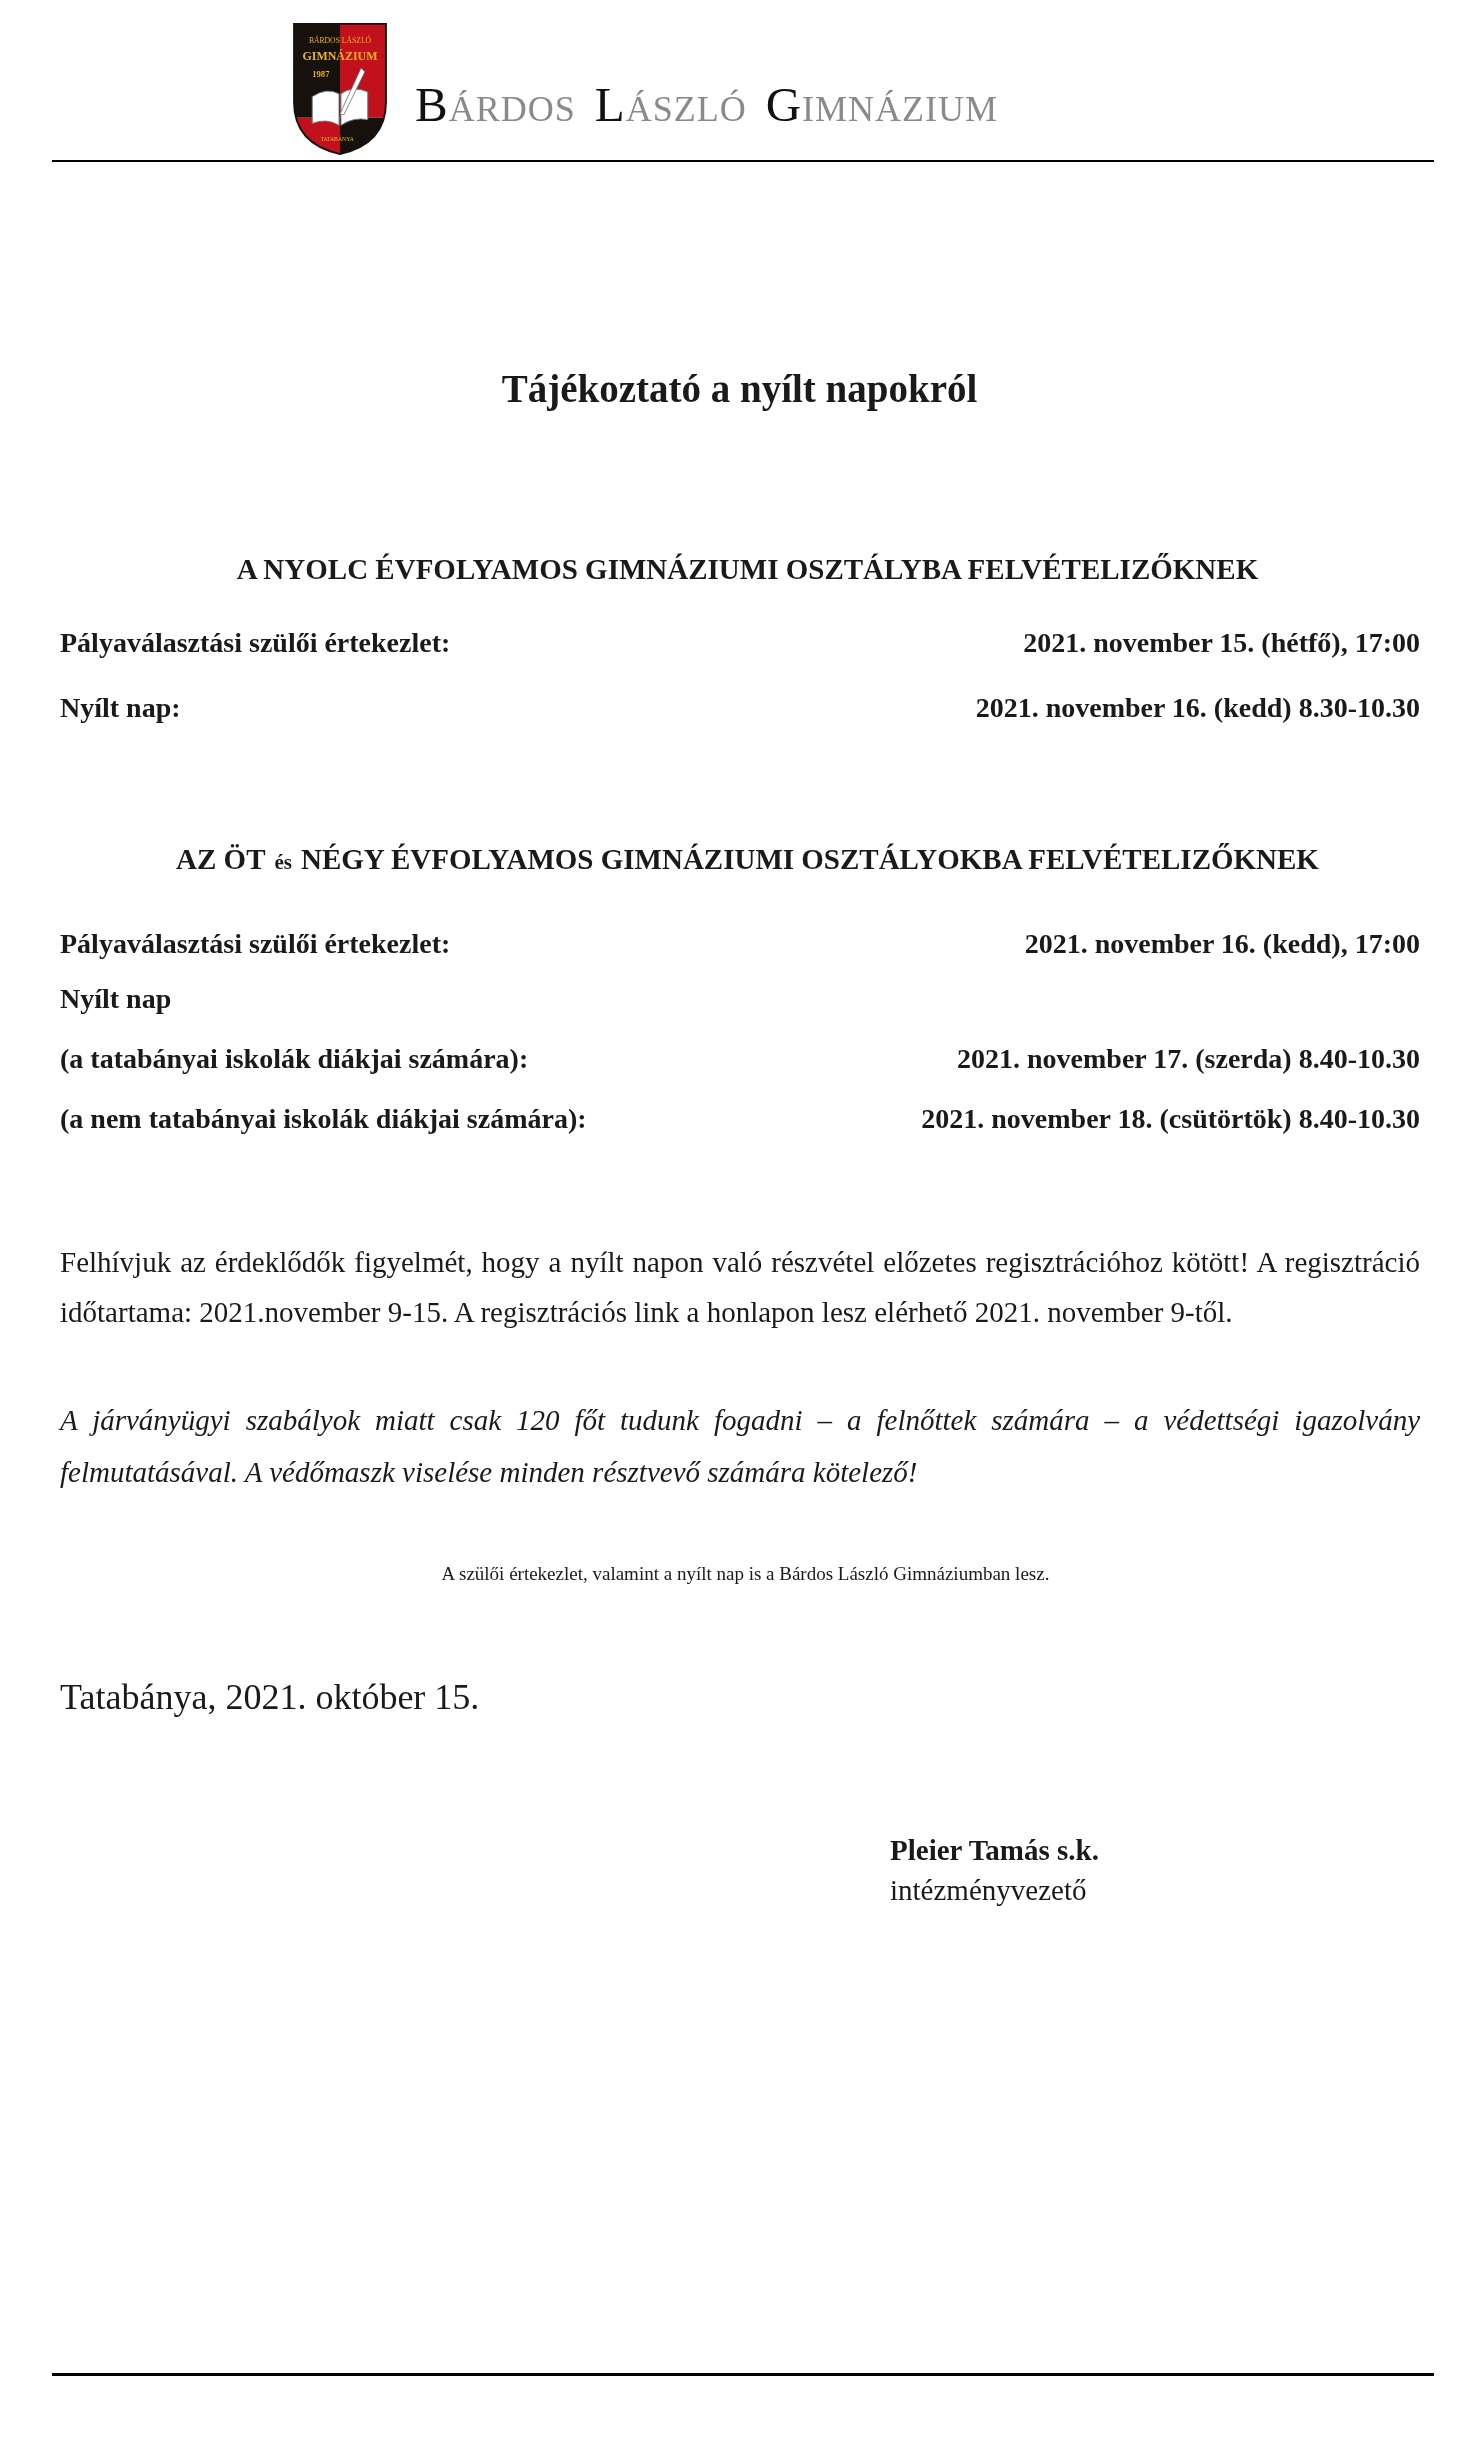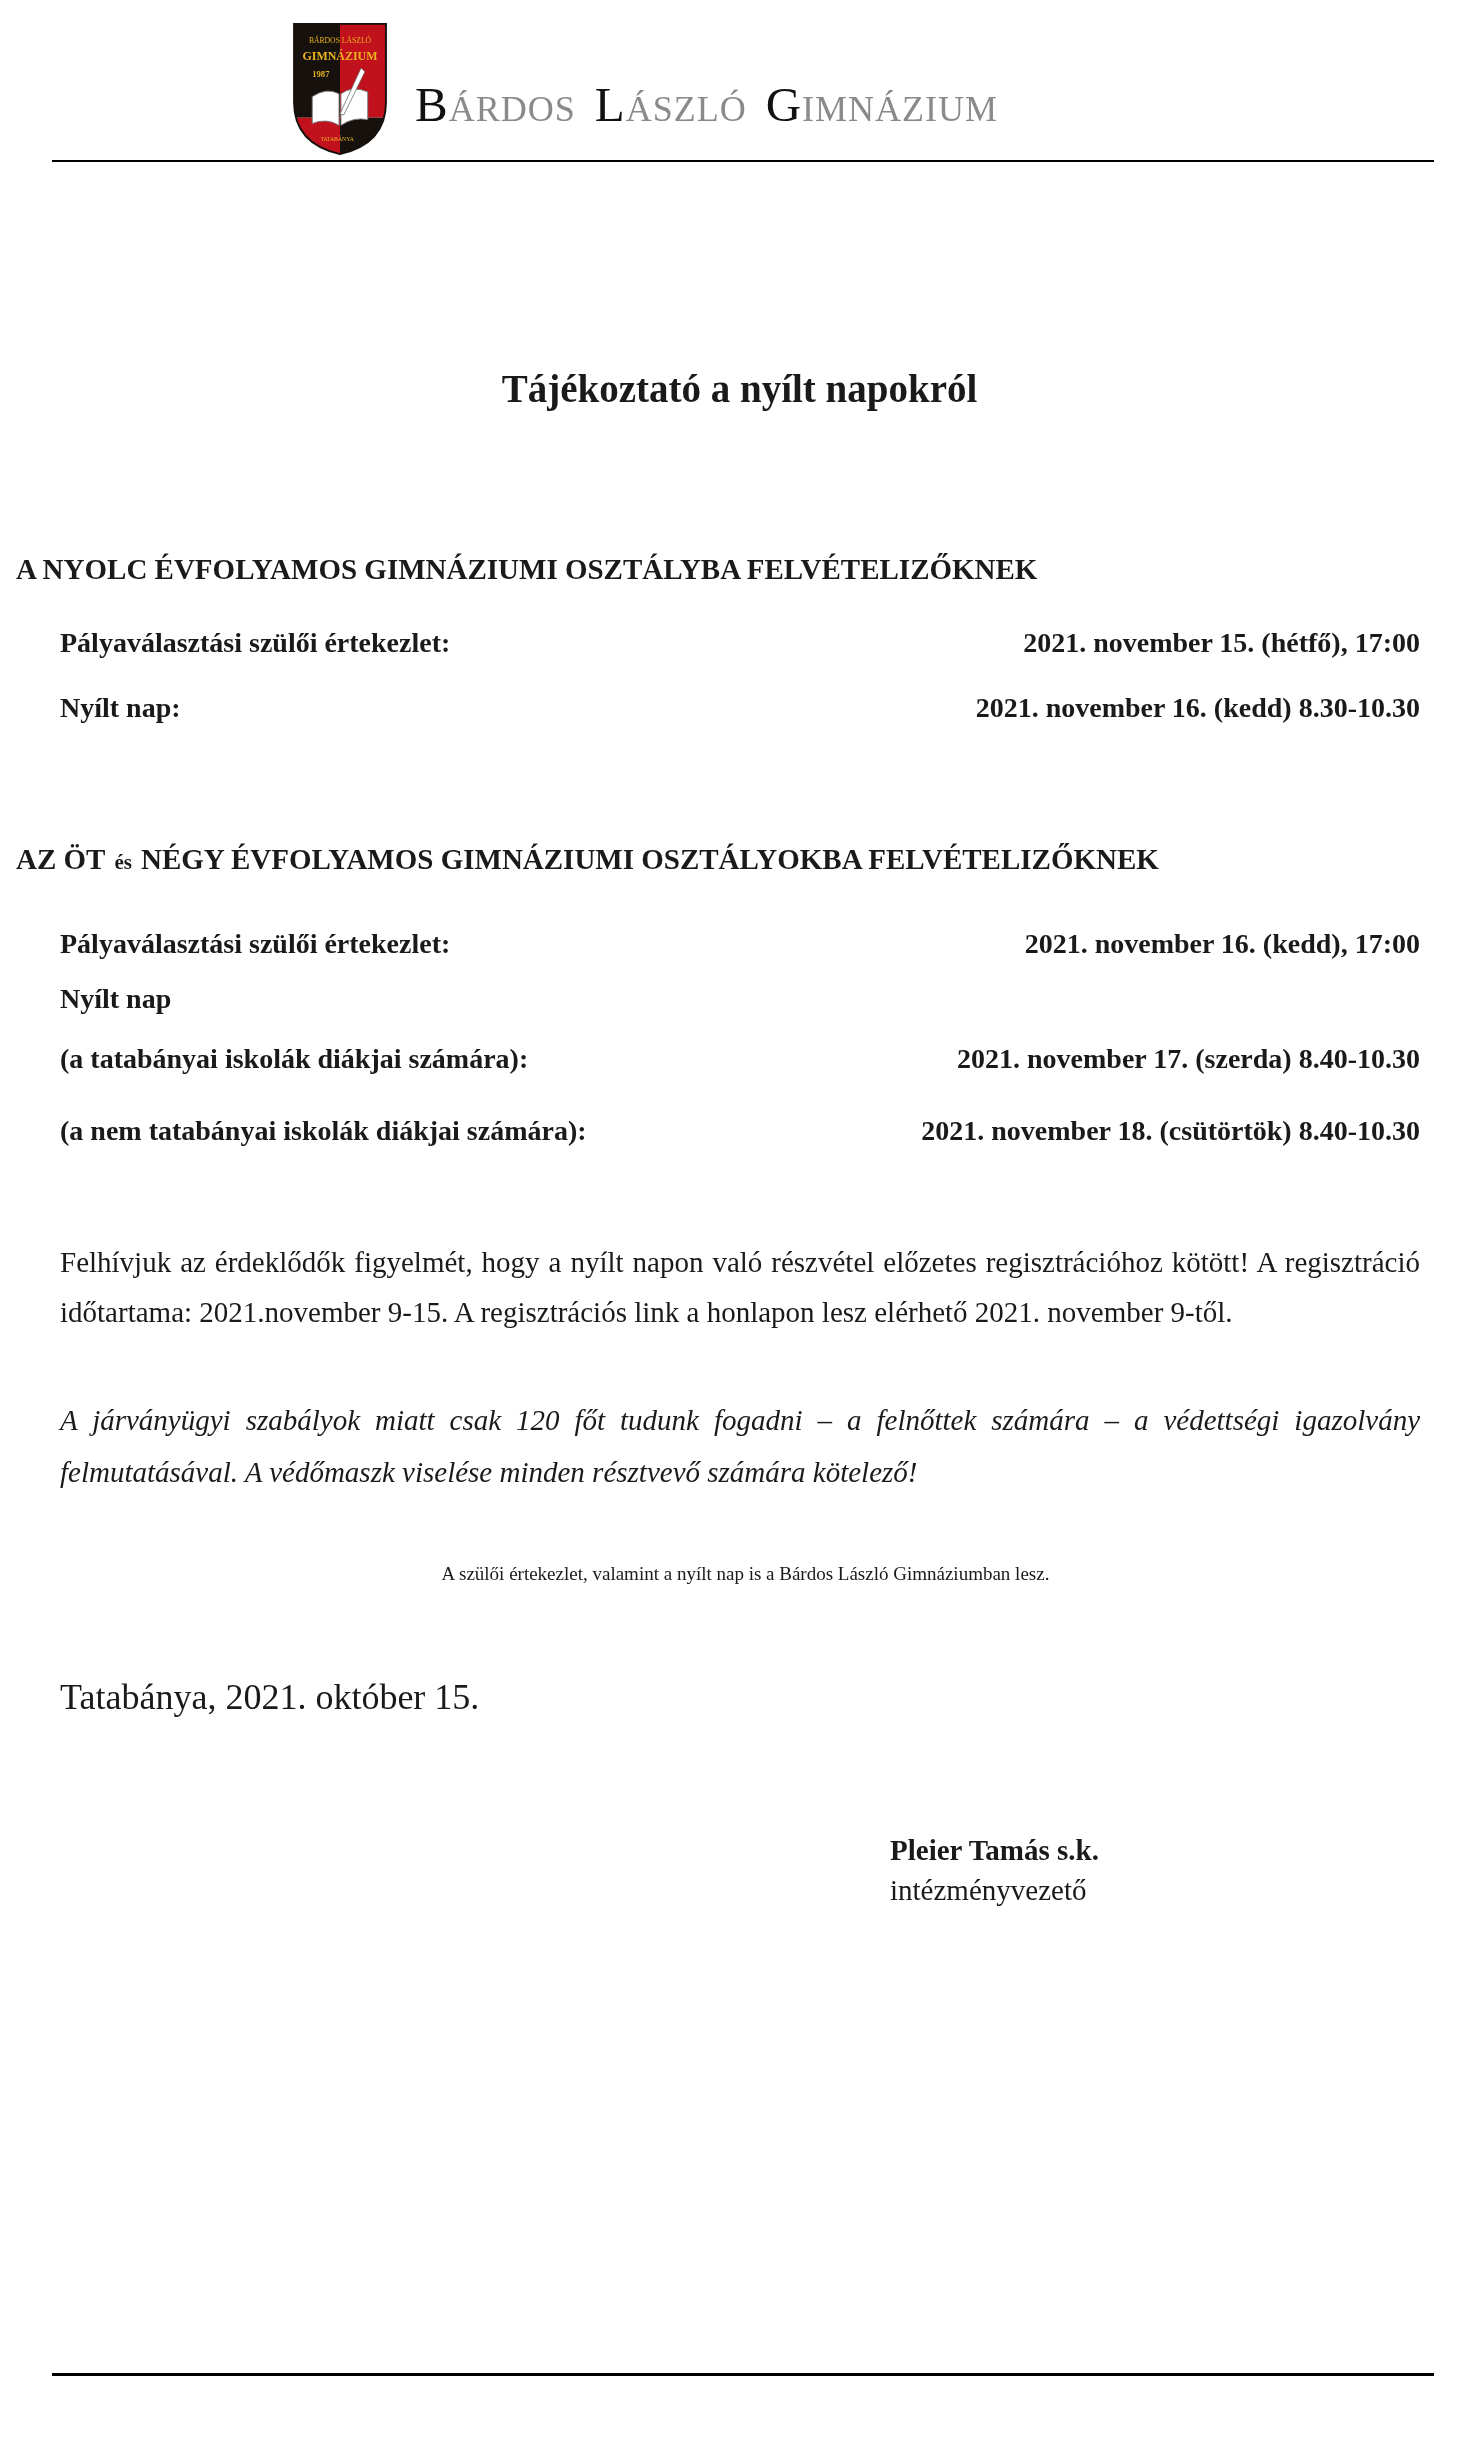--- a/index.html
+++ b/index.html
@@ -15,31 +15,31 @@
   #school-name{left:415px;top:76px;white-space:nowrap;color:#8a8a8a;letter-spacing:1px;}
   #school-name .word{margin-right:14px;}
   #school-name .cap{font-size:49px;color:#111111;}
   #school-name .rest{font-size:36px;}
   .rule{background:#000000;left:52px;width:1382px;}
   #rule-top{top:160px;height:2px;}
   #rule-bottom{top:2373px;height:3px;}
 
   
   #doc-title{left:0;right:0;top:366px;text-align:center;font-size:39px;font-weight:bold;}
-  .section-heading{left:0;right:0;text-align:left;font-size:29px;font-weight:bold;white-space:nowrap;padding-left:16px;}
+  .section-heading{left:0;right:0;text-align:center;font-size:29px;font-weight:bold;white-space:nowrap;padding-left:16px;}
   #heading-1{top:553px;}
   #heading-2{top:843px;}
   .es-small{font-size:21px;margin:0 9px;}
 
   
   .row{left:60px;right:59px;display:flex;justify-content:space-between;
        font-size:28px;font-weight:bold;line-height:36px;}
   .row .val{white-space:nowrap;}
   #row-0{top:625px;} #row-1{top:690px;gap:40px;}
-  #row-2{top:926px;} #row-3{top:981px;} #row-4{top:1041px;} #row-5{top:1101px;margin-top:12px;}
+  #row-2{top:926px;} #row-3{top:981px;} #row-4{top:1041px;} #row-5{top:1101px;}
 
   
   .para{left:60px;right:59px;font-size:29px;line-height:50px;text-align:justify;}
   #para-registration{top:1237px;}
   #para-covid{top:1394px;font-style:italic;line-height:52px;}
   #emphasis-line{left:0;right:0;top:1563px;text-align:center;font-size:19px;font-weight:normal;padding-left:12px;}
   #dateline{left:60px;top:1676px;font-size:36px;}
 
   
   #signature{left:890px;top:1830px;width:460px;}

